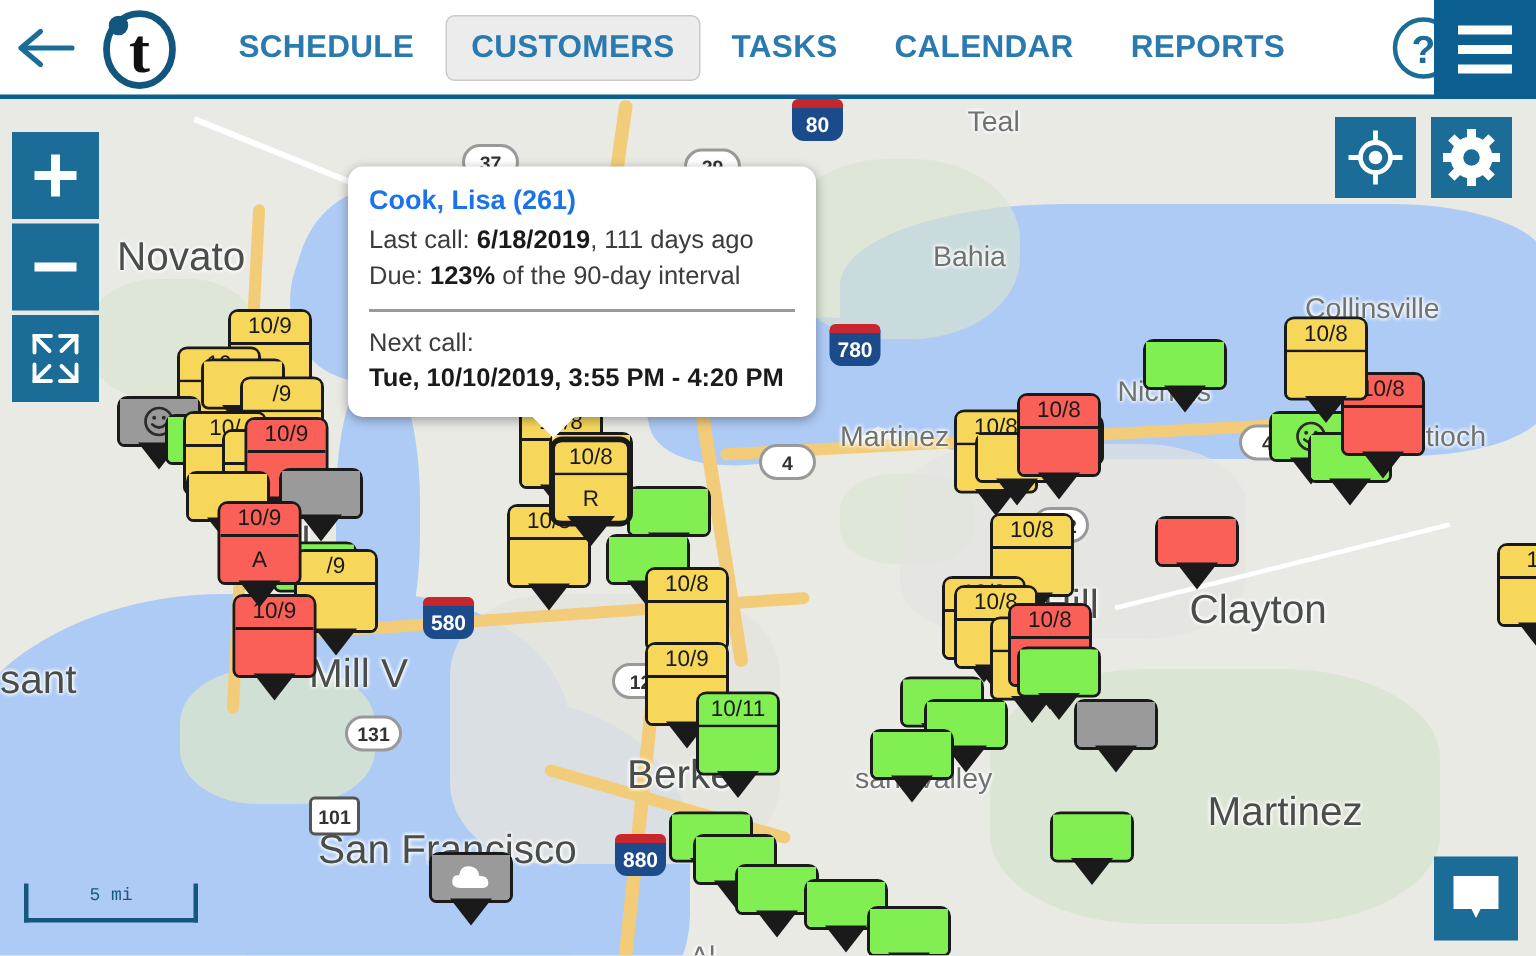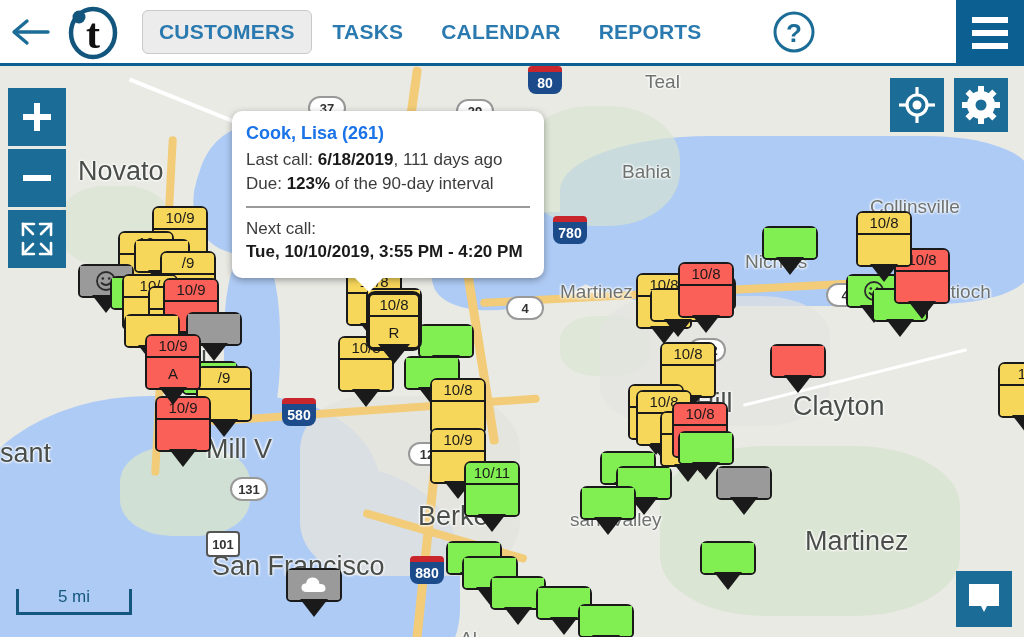--- a/index.html
+++ b/index.html
@@ -111,21 +111,21 @@
     width: 54px; height: 54px; background: #1b6c96;
     display: flex; align-items: center; justify-content: center; cursor: pointer;
   }
   #scalebar {
     position: absolute; left: 16px; bottom: 22px; z-index: 30;
     width: 116px; height: 26px;
     border: 3px solid #16587d; border-top: none;
     display: flex; align-items: center; justify-content: center;
   }
   #scalebar span {
-    color: #16587d; font-size: 17px; font-family: Liberation Sans, sans-serif;
+    color: #16587d; font-size: 12px; font-family: Liberation Mono, monospace;
     position: relative; top: -4px; background: transparent;
   }
   #chat-btn {
     position: absolute; right: 12px; bottom: 10px; z-index: 30;
     width: 56px; height: 56px; background: #1b6c96;
     display: flex; align-items: center; justify-content: center; cursor: pointer;
   }
 
   
   .pin {
@@ -212,20 +212,21 @@
 
     <div id="logo">
       <svg width="56" height="56" viewBox="0 0 56 56">
         <ellipse cx="28" cy="29" rx="22" ry="24" fill="none" stroke="#12557d" stroke-width="4.5"></ellipse>
         <circle cx="14" cy="13" r="6.5" fill="#12557d"></circle>
         <text x="28" y="44" text-anchor="middle" font-family="Liberation Serif, serif" font-size="42" font-weight="bold" fill="#111">t</text>
       </svg>
     </div>
 
     <div id="nav">
+      <div class="nav-item">SCHEDULE</div>
       <div class="nav-item active">CUSTOMERS</div>
       <div class="nav-item">TASKS</div>
       <div class="nav-item">CALENDAR</div>
       <div class="nav-item">REPORTS</div>
     </div>
 
     <div id="help-btn">
       <svg width="44" height="44" viewBox="0 0 44 44">
         <circle cx="22" cy="22" r="19" fill="none" stroke="#1b6c96" stroke-width="3"></circle>
         <text x="22" y="32" text-anchor="middle" font-family="Liberation Sans, sans-serif" font-size="26" font-weight="bold" fill="#1b6c96">?</text>

